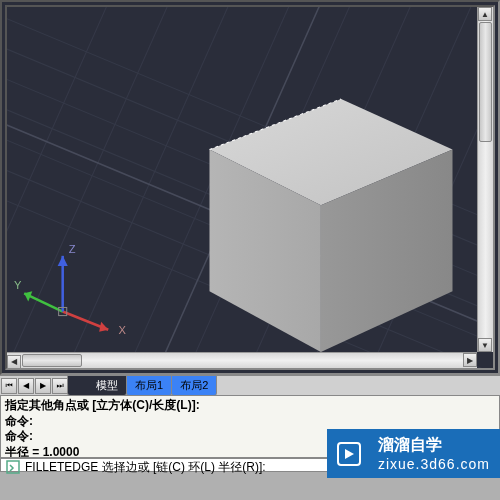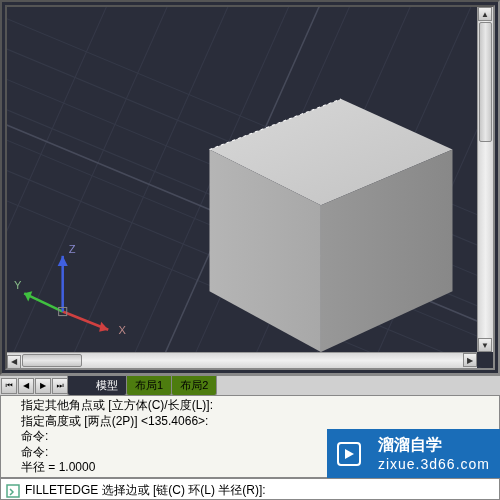--- a/index.html
+++ b/index.html
@@ -72,47 +72,48 @@
     }
     .tab-nav {
       width: 16px; height: 16px;
       background: linear-gradient(to bottom, #f0f0f0, #c8c8c8);
       border: 1px solid #888;
       display: flex; align-items: center; justify-content: center;
       font-size: 8px; margin-left: 1px;
     }
     .tab {
       padding: 2px 8px;
-      background: #4d7c0f;
+      background: #3b82f6;
       border: 1px solid #888;
       border-top-left-radius: 0;
       border-bottom-right-radius: 3px;
       border-bottom-left-radius: 3px;
       margin-left: -1px;
       font-size: 11px;
     }
     .tab.active { background: #2a2d3a; color: #fff; padding-left: 28px; }
     
     .command-window {
       background: #f5f5f0;
       border: 1px solid #888;
-      height: 83px;
+      height: 63px;
       overflow: hidden;
-      padding: 2px 20px;
+      padding: 2px 4px;
       line-height: 1.3;
       font-size: 12px;
       color: #000;
+      font-weight: bold;
     }
     
     .command-line {
-      height: 22px;
+      height: 14px;
       background: #fff;
       border: 1px solid #888;
       display: flex;
-      align-items: flex-end;
+      align-items: flex-start;
       padding: 0 4px;
     }
     .cmd-icon {
       width: 16px; height: 16px;
       display: flex; align-items: center; justify-content: center;
       margin-right: 4px;
     }
     
     .watermark {
       position: absolute;
@@ -215,21 +216,20 @@
   <div class="tab-nav">◀</div>
   <div class="tab-nav">▶</div>
   <div class="tab-nav">⏭</div>
   <div class="tab active">模型</div>
   <div class="tab">布局1</div>
   <div class="tab">布局2</div>
 </div>
 
 <div class="command-window">
   <div>指定其他角点或 [立方体(C)/长度(L)]:</div>
-  <div>指定高度或 [两点(2P)] &lt;135.4066&gt;:</div>
   <div>命令:</div>
   <div>命令:</div>
   <div>半径 = 1.0000</div>
 </div>
 
 <div class="command-line">
   <span class="cmd-icon">
     <svg width="14" height="14" viewBox="0 0 14 14">
         <rect x="1" y="1" width="12" height="12" fill="none" stroke="#5a8" stroke-width="1.5"></rect>
         <path d="M4 5 L7 8 L4 11" fill="none" stroke="#5a8" stroke-width="1.5"></path>

